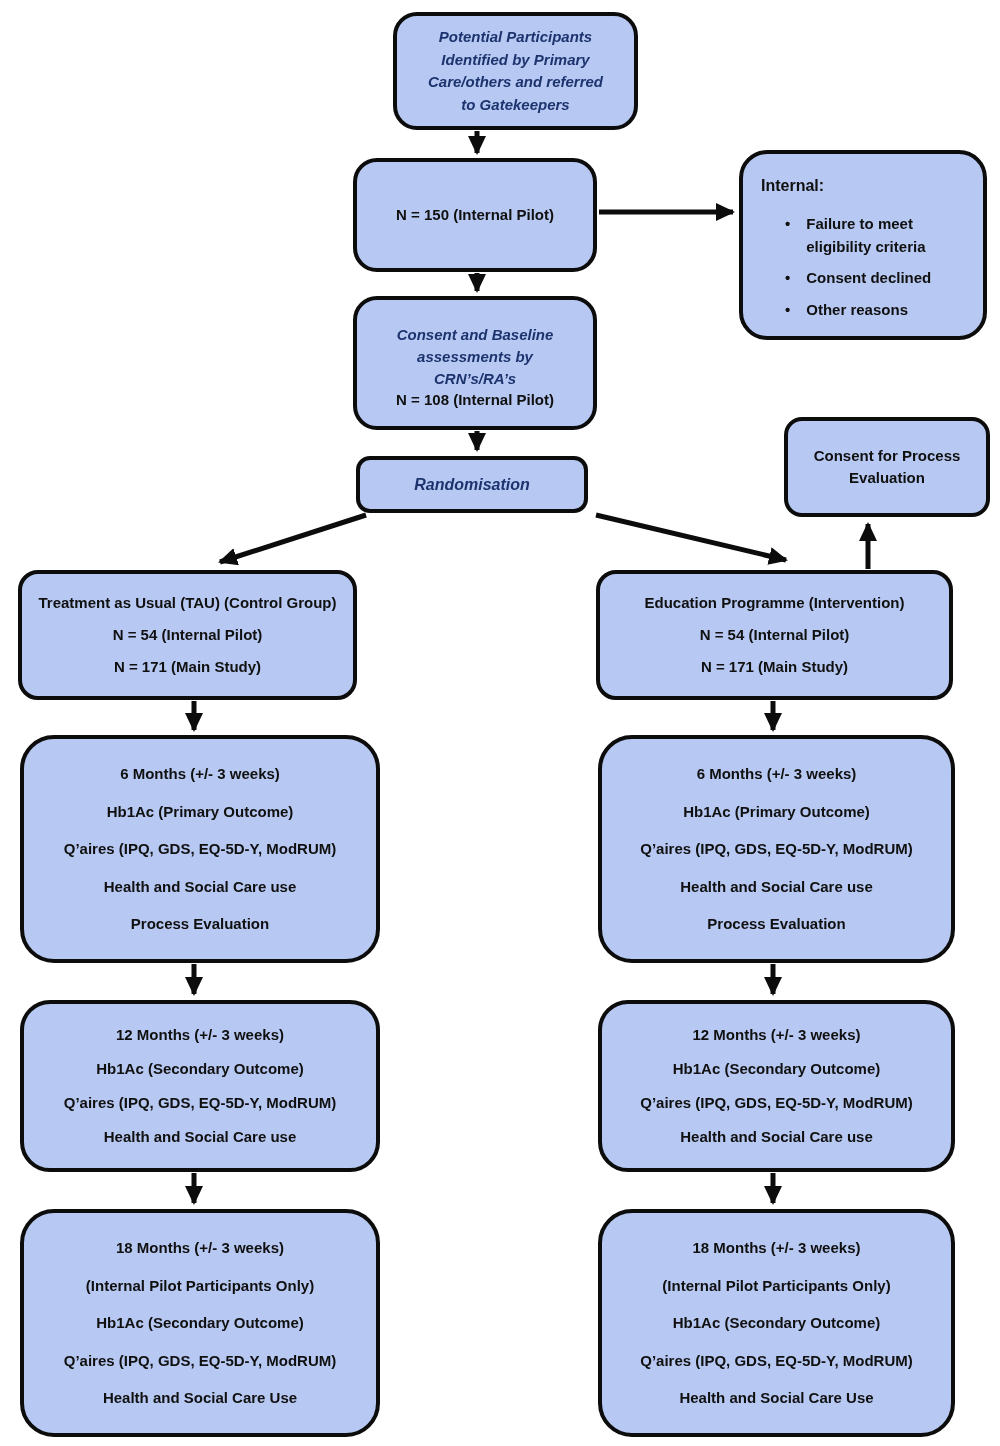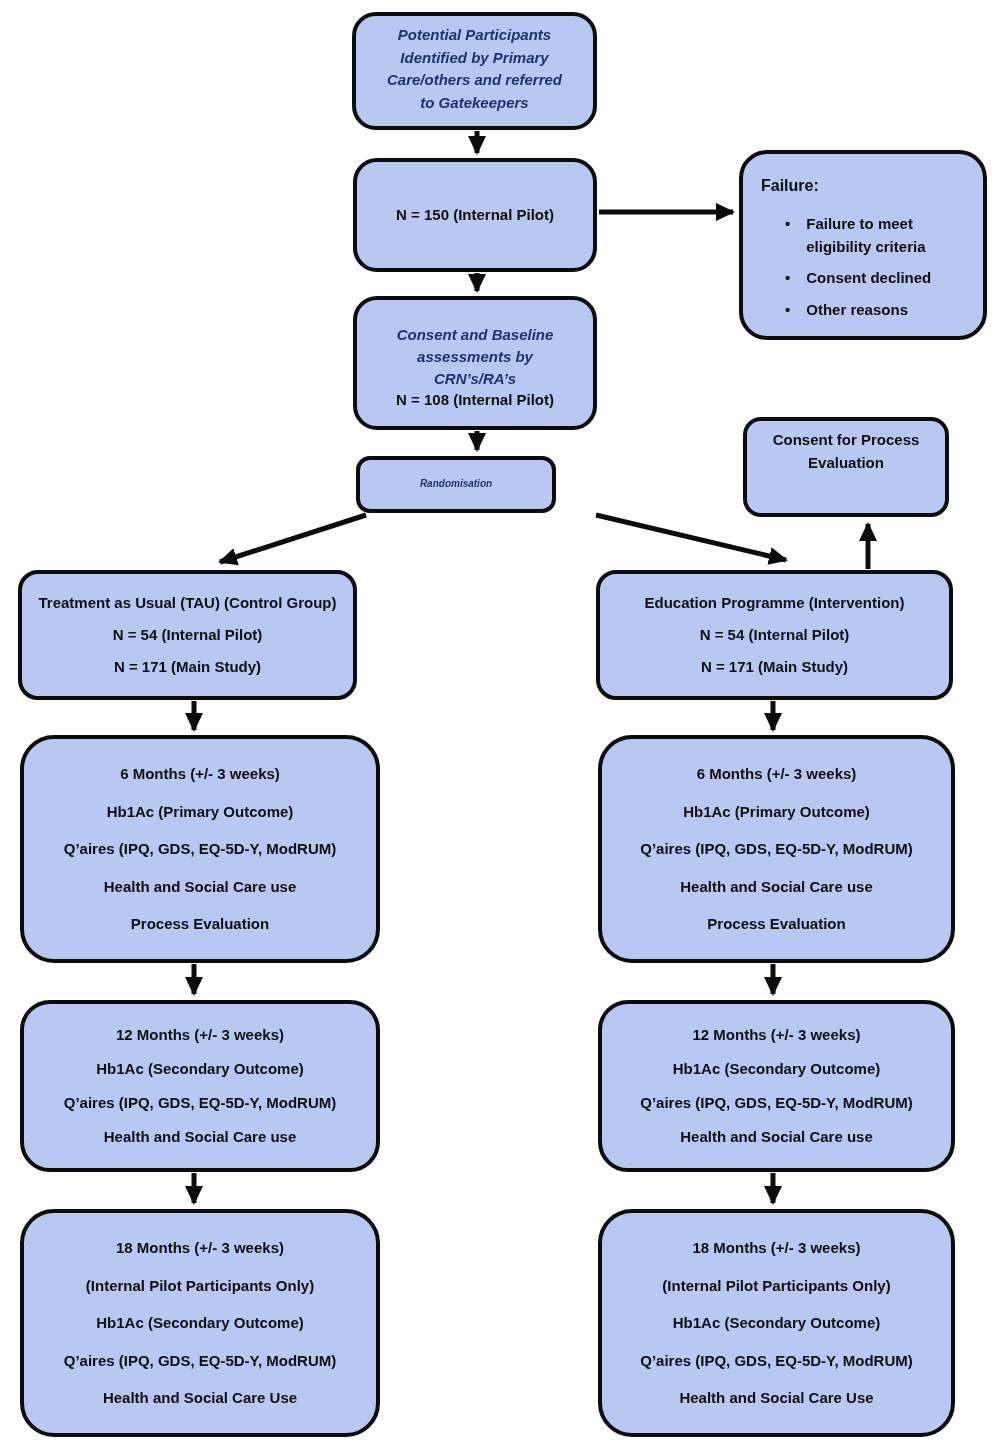--- a/index.html
+++ b/index.html
@@ -32,21 +32,21 @@
     font-size: 15px;
     color: #101010;
     line-height: 1.45;
     padding: 8px 10px;
   }
   .box .line { width: 100%; }
   .navy {
     color: #1d336e;
     font-style: italic;
   }
-  .center-stack { justify-content: flex-start; }
+  .center-stack { justify-content: center; margin-left: 41px; }
   .center-stack .line { line-height: 1.5; }
   .excluded-box {
     align-items: flex-start;
     justify-content: flex-start;
     text-align: left;
     border-radius: 28px;
     padding: 20px 16px 16px 18px;
   }
   .excluded-title { margin-bottom: 16px; font-size: 16px; }
   .excluded-list { display: flex; flex-direction: column; gap: 9px; padding-left: 24px; }
@@ -87,21 +87,21 @@
     <div class="line">Identified by Primary</div>
     <div class="line">Care/others and referred</div>
     <div class="line">to Gatekeepers</div>
   </div>
 
   <div class="box" style="left:353px; top:158px; width:244px; height:114px; padding:12px 14px;">
     <div class="line">N = 150 (Internal Pilot)</div>
   </div>
 
   <div class="box excluded-box" style="left:739px; top:150px; width:248px; height:190px;">
-    <div class="excluded-title">Failure:</div>
+    <div class="excluded-title">Internal:</div>
     <div class="excluded-list">
       <div class="bullet-row">
         <span class="bullet-glyph">•</span>
         <span class="bullet-text">Failure to meet eligibility criteria</span>
       </div>
       <div class="bullet-row">
         <span class="bullet-glyph">•</span>
         <span class="bullet-text">Consent declined</span>
       </div>
       <div class="bullet-row">
@@ -109,21 +109,21 @@
         <span class="bullet-text">Other reasons</span>
       </div>
     </div>
   </div>
 
   <div class="box" style="left:353px; top:296px; width:244px; height:134px; padding:24px 14px;">
     <div class="line navy consent-title-para">Consent and Baseline assessments by CRN’s/RA’s</div>
     <div class="line">N = 108 (Internal Pilot)</div>
   </div>
 
-  <div class="box small-radius navy" style="left:356px; top:456px; width:200px; height:57px; font-size:10px;">
+  <div class="box small-radius navy" style="left:356px; top:456px; width:232px; height:57px; font-size:16px;">
     <div class="line">Randomisation</div>
   </div>
 
   <div class="box center-stack" style="left:743px; top:417px; width:206px; height:100px; border-radius:18px;">
     <div class="line" style="max-width:180px;">Consent for Process Evaluation</div>
   </div>
 
   <div class="box" style="left:18px; top:570px; width:339px; height:130px; border-radius:20px;">
     <div class="line">Treatment as Usual (TAU) (Control Group)</div>
     <div class="line">N = 54 (Internal Pilot)</div>

